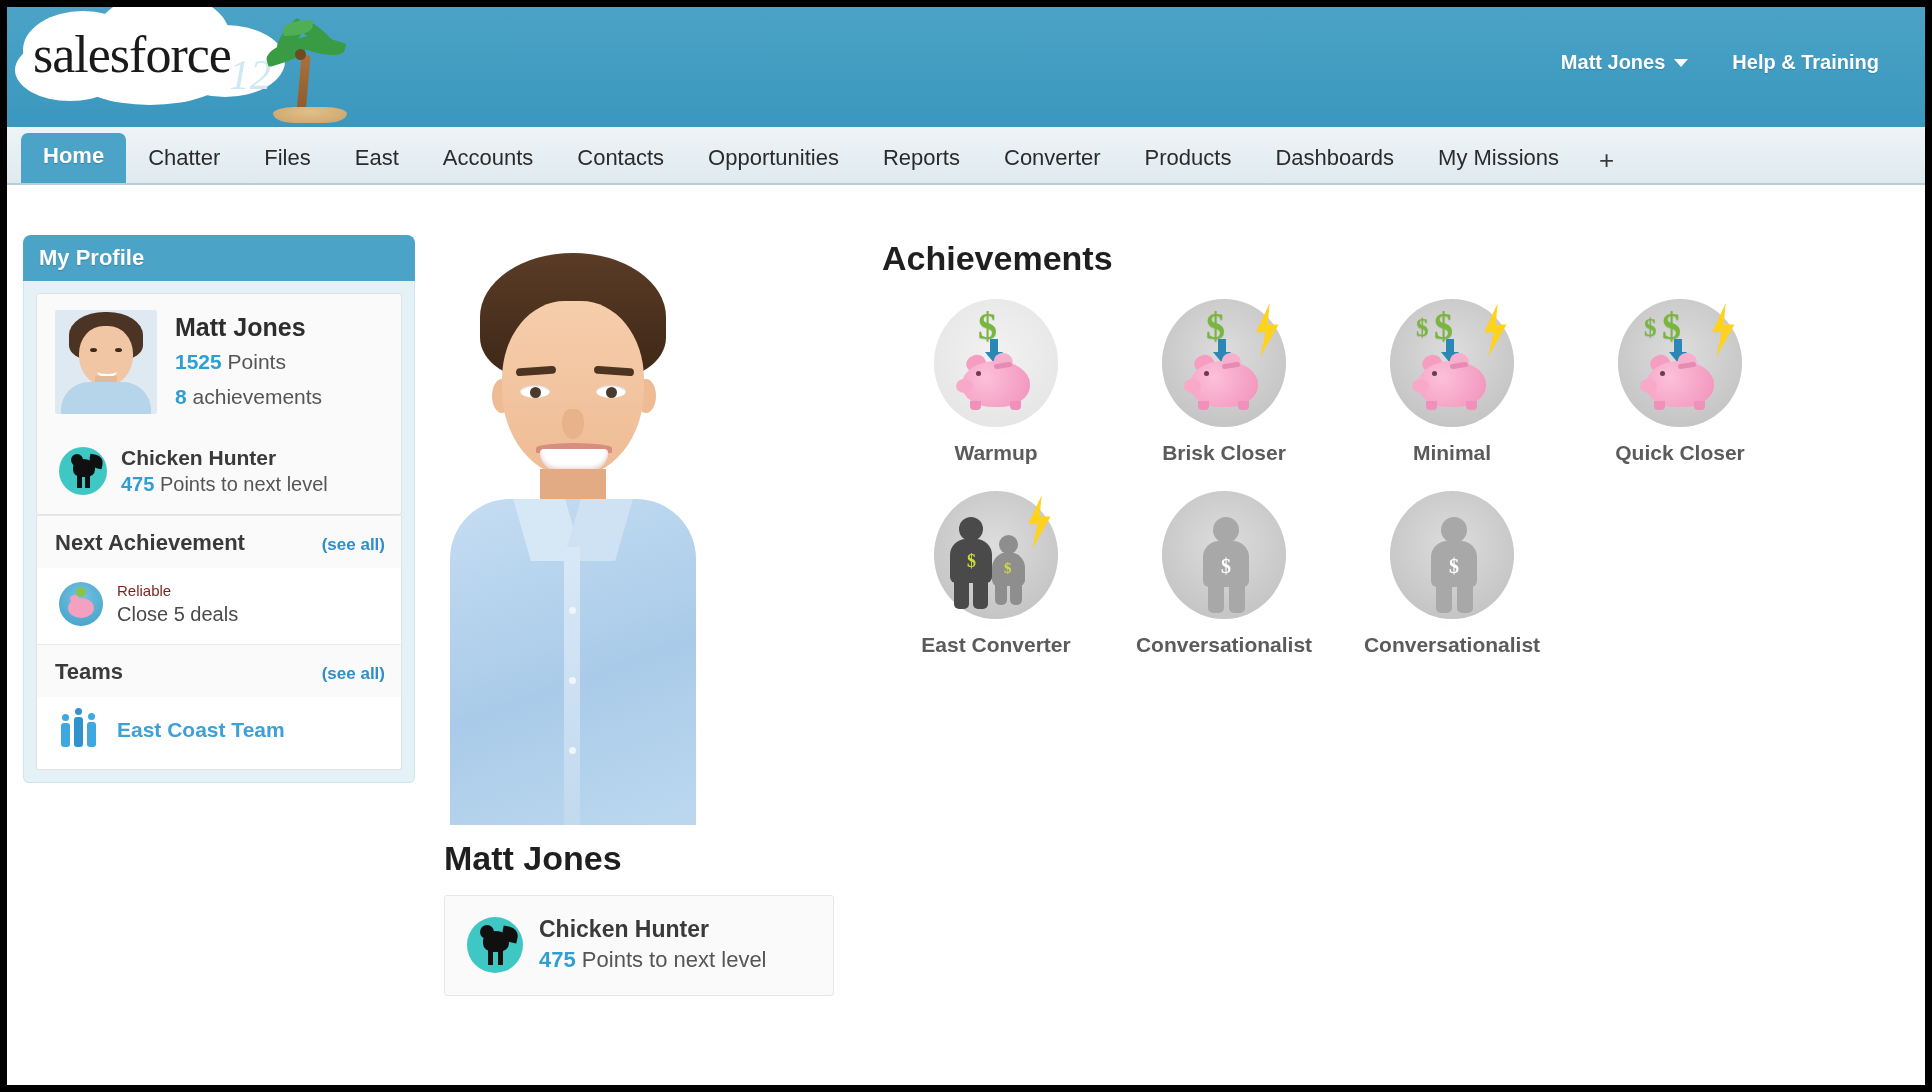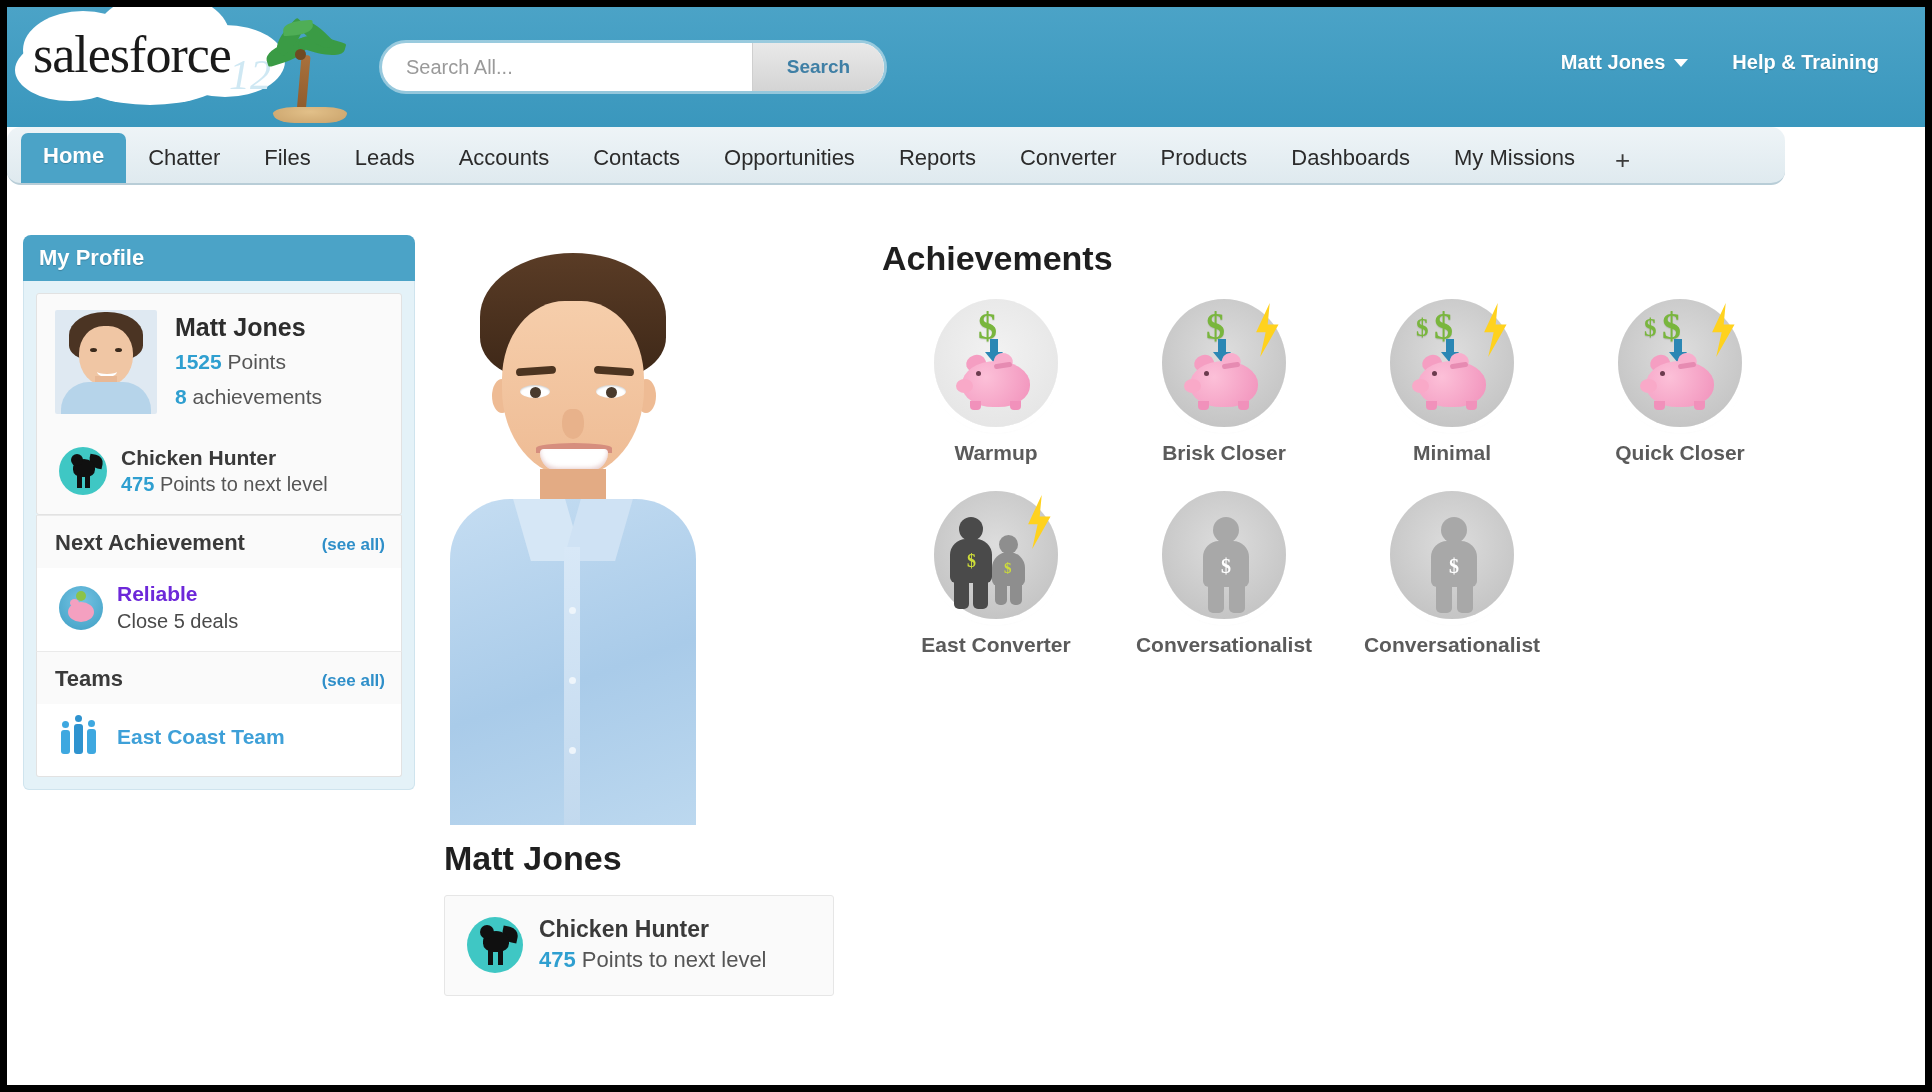--- a/index.html
+++ b/index.html
@@ -79,24 +79,23 @@
   .hdr-right{position:absolute;right:46px;top:38px;height:34px;
              display:flex;align-items:center;gap:44px;}
   .hdr-link{color:#ffffff;font-size:20px;font-weight:bold;cursor:pointer;
             text-shadow:0 1px 1px rgba(0,0,0,.18);white-space:nowrap;}
   .caret{display:inline-block;margin-left:9px;width:0;height:0;
          border-left:7px solid transparent;border-right:7px solid transparent;
          border-top:8px solid #ffffff;vertical-align:middle;}
 
   
   .tabbar{
-    position:absolute;left:0;top:120px;width:1778px;height:56px;
+    position:absolute;left:0;top:120px;width:1918px;height:56px;
     background:linear-gradient(#eef4f7,#dfeaef);
     border-bottom:2px solid #b8cdd7;
-    border-radius:14px;
   }
   .tabs{position:absolute;left:14px;top:6px;display:flex;align-items:flex-end;gap:0;}
   .tab{
     padding:10px 22px 12px 22px;font-size:22px;color:#2b2b2b;
     cursor:pointer;white-space:nowrap;
   }
   .tab.active{
     background:#4ba3c7;color:#ffffff;font-weight:bold;
     border-radius:7px 7px 0 0;padding-bottom:14px;
     text-shadow:0 1px 1px rgba(0,0,0,.2);
@@ -165,21 +164,21 @@
 
   .ach-row{display:flex;gap:14px;align-items:center;padding:14px 16px 18px 22px;
            background:#ffffff;border-left:1px solid #e2e2e2;border-right:1px solid #e2e2e2;}
   .pig-badge{
     width:44px;height:44px;border-radius:50%;flex:0 0 auto;position:relative;
     background:radial-gradient(circle at 50% 35%,#74c3e3,#3f9fc4);overflow:hidden;
   }
   .pb-body{position:absolute;left:9px;top:16px;width:26px;height:20px;background:#f4a0c0;border-radius:50%;}
   .pb-ear{position:absolute;left:11px;top:13px;width:9px;height:8px;background:#f4a0c0;border-radius:50% 50% 0 50%;}
   .pb-coin{position:absolute;left:17px;top:5px;width:10px;height:10px;border-radius:50%;background:#8bc34a;}
-  .ach-t1{font-size:21px;font-weight:bold;color:#6d28d9;}
+  .ach-t1{font-size:15px;font-weight:normal;color:#7f1d1d;}
   .ach-t2{font-size:20px;color:#4a4a4a;margin-top:4px;}
 
   .team-row{display:flex;gap:16px;align-items:center;padding:16px 16px 22px 24px;
             background:#ffffff;border:1px solid #e2e2e2;border-top:0;border-radius:0 0 3px 3px;}
   .ppl{width:40px;height:34px;flex:0 0 auto;position:relative;}
   .ppl i{position:absolute;bottom:0;width:9px;background:#3ea8e0;border-radius:3px;}
   .ppl i:before{content:"";position:absolute;left:1px;top:-9px;width:7px;height:7px;border-radius:50%;background:#3ea8e0;}
   .ppl i.p1{left:0;height:24px;}
   .ppl i.p2{left:13px;height:30px;background:#2f93cf;}
   .ppl i.p2:before{background:#2f93cf;}
@@ -312,39 +311,35 @@
         <div class="frond f1"></div>
           <div class="frond f2"></div>
         <div class="frond f3"></div>
           <div class="frond f4"></div>
         <div class="frond f5"></div>
         <div class="coco"></div>
         <div class="sand"></div>
       </div>
     </div>
 
-    <div class="searchbox">
-      <input class="search-input" type="text" placeholder="Search All..." style="">
-      <button class="search-btn">Search</button>
-    </div>
 
     <div class="hdr-right">
       <div class="hdr-link">
         <span>Matt Jones</span><span class="caret"></span>
       </div>
       <div class="hdr-link">Help &amp; Training</div>
     </div>
   </div>
 
   <div class="tabbar">
     <div class="tabs" id="tabs">
         <div class="tab active">Home</div>
         <div class="tab">Chatter</div>
         <div class="tab">Files</div>
-        <div class="tab">Leads</div>
+        <div class="tab">East</div>
         <div class="tab">Accounts</div>
         <div class="tab">Contacts</div>
         <div class="tab">Opportunities</div>
         <div class="tab">Reports</div>
         <div class="tab">Converter</div>
         <div class="tab">Products</div>
         <div class="tab">Dashboards</div>
         <div class="tab">My Missions</div>
         <div class="tab-plus">+</div>
       </div>

